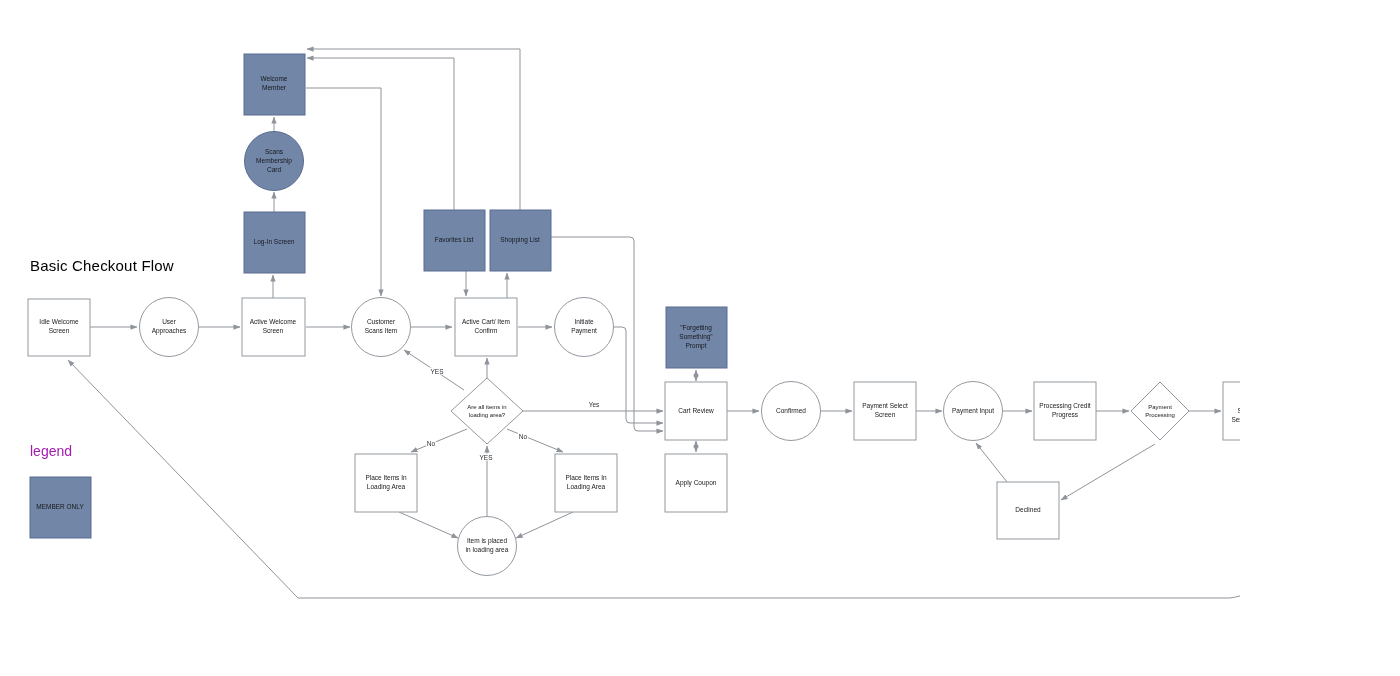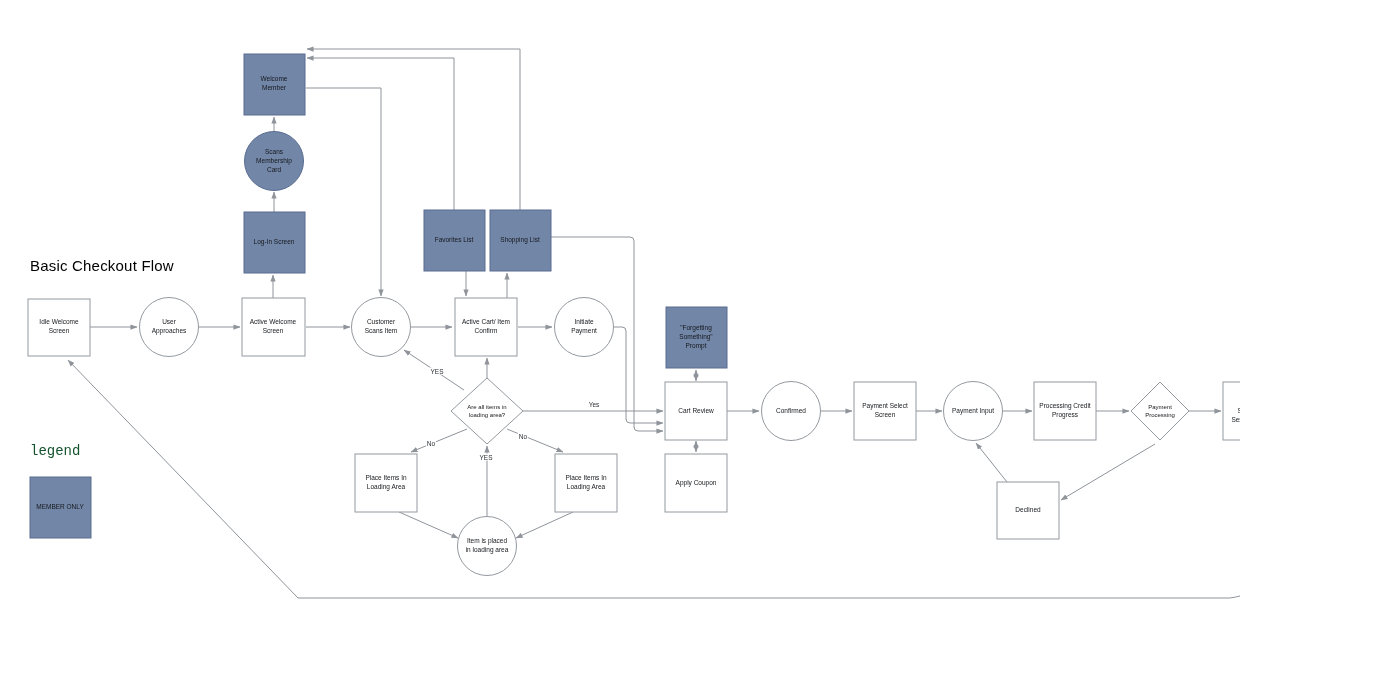--- a/index.html
+++ b/index.html
@@ -6,21 +6,21 @@
   .canvas {
     position:relative; width:1240px; height:676px; background:#ffffff;
     font-family:"Liberation Sans", sans-serif; overflow:hidden;
   }
   .svg-layer { position:absolute; left:0; top:0; }
   .page-title {
     position:absolute; left:30px; top:257px; font-size:15px; color:#000;
     letter-spacing:0.2px;
   }
   .legend-title {
-    position:absolute; left:30px; top:443px; font-size:14px; color:#14532d;font-family:Liberation Mono, monospace;
+    position:absolute; left:30px; top:443px; font-size:14px; color:#a21caf;
   }
   .node-label {
     position:absolute; transform:translate(-50%,-50%);
     text-align:center; font-size:6.5px; line-height:1.35; color:#16181c;
     pointer-events:none;
   }
   .node-label.small { font-size:6px; }
   .edge-label {
     position:absolute; transform:translate(-50%,-50%);
     font-size:6.5px; color:#2b2e33; background:#ffffff; padding:0 1px;

